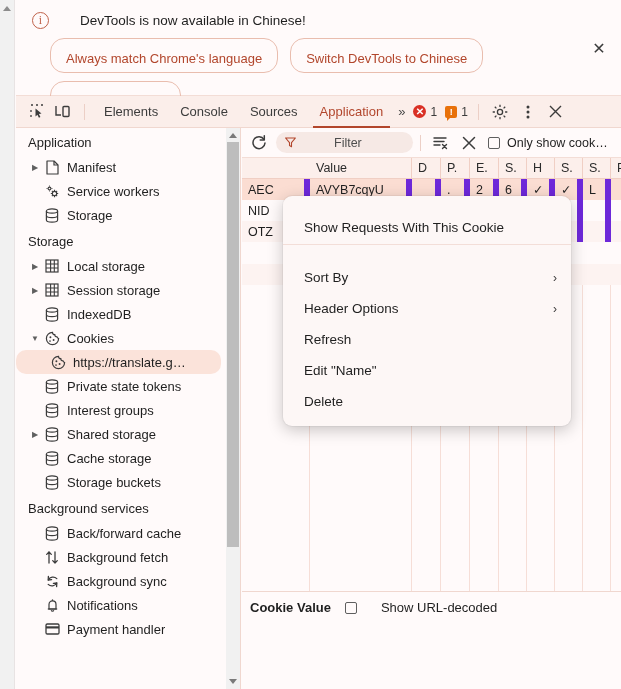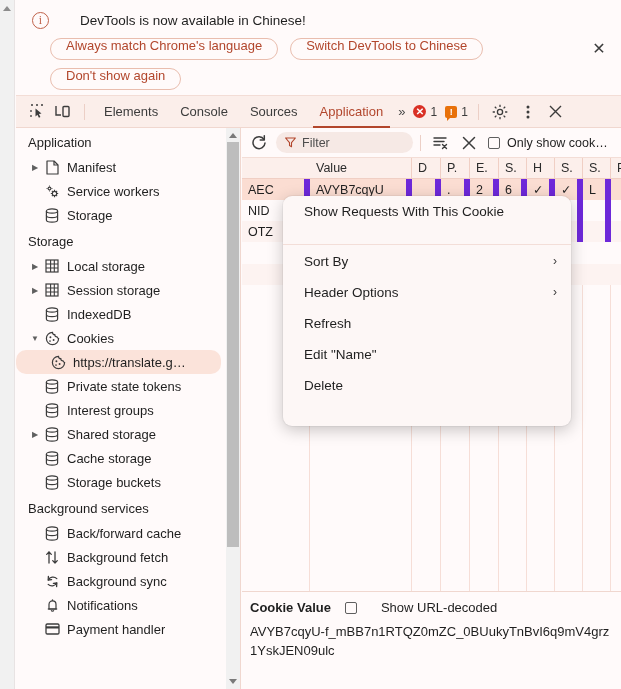--- a/index.html
+++ b/index.html
@@ -65,21 +65,21 @@
     width: 540px;
     display: flex; flex-wrap: wrap; gap: 8px 12px;
   }
   .pill {
     border: 1px solid #e9bdae;
     border-radius: 14px;
     background: transparent;
     color: #b2462c;
     font-size: 13px;
     font-family: "Liberation Sans", sans-serif;
-    padding: 0 15px 6px 15px;
+    padding: 13px 15px 6px 15px;
     line-height: 14px;
     cursor: pointer;
     white-space: nowrap;
   }
   .infobar-close {
     position: absolute; right: 10px; top: 36px;
     width: 24px; height: 24px;
     color: #3c3c3c;
     font-size: 16px;
     display: flex; align-items: center; justify-content: center;
@@ -235,21 +235,21 @@
     display: flex; align-items: center; justify-content: center;
     cursor: pointer; flex: none;
   }
   .filter-box {
     height: 21px; width: 137px;
     background: #f6e9e5;
     border-radius: 11px;
     display: flex; align-items: center;
     padding: 0 9px;
     margin-left: 4px;
-    cursor: text; flex: none;
+    cursor: text; flex: none; gap: 32px;
   }
   .filter-ph { font-size: 12.5px; color: #4d4d4d; margin-left: 6px; }
   .tool-sep { width:1px; height:16px; background:#eccfc6; margin: 0 7px; flex:none; }
   .chk {
     width: 12px; height: 12px;
     border: 1.3px solid #5f5f5f;
     border-radius: 2px;
     flex: none;
   }
   .only-show {
@@ -316,21 +316,21 @@
     position: absolute; left: 283px; top: 196px;
     width: 288px; height: 230px;
     background: #fdf7f6;
     border-radius: 9px;
     box-shadow: 0 4px 16px rgba(0,0,0,.22), 0 0 0 1px rgba(0,0,0,.04);
     padding: 8px 0;
     z-index: 40;
   }
   .ctx-item {
     height: 31px;
-    display: flex; align-items: flex-start;
+    display: flex; align-items: flex-end;
     padding: 0 14px 0 21px;
     font-size: 13.5px; color: #1f1f1f;
     cursor: pointer;
   }
   .ctx-item .spacer { flex: 1; }
   .ctx-sub { font-size: 12px; color: #3c3c3c; }
   .ctx-sep { height: 1px; background: #f3ded8; margin: 9px 0 9px 0; }
 
   svg { display: block; }
 </style>
@@ -736,21 +736,20 @@
     </div>
 
     <div class="cv">
       <div class="cv-head">
         <div class="cv-title">Cookie Value</div>
         <div class="cv-dec">
           <span class="chk"></span>
           <span>Show URL-decoded</span>
         </div>
       </div>
-      <div class="cv-body">AVYB7cqyU-f_mBB7n1RTQZ0mZC_0BUukyTnBvI6q9mV4grz1YskJEN09ulc</div>
     </div>
   </div>
 
   <div class="ctxmenu" id="ctxmenu">
       <div class="ctx-item">
         <span>Show Requests With This Cookie</span>
         <span class="spacer"></span>
       </div>
       <div class="ctx-sep"></div>
       <div class="ctx-item">

